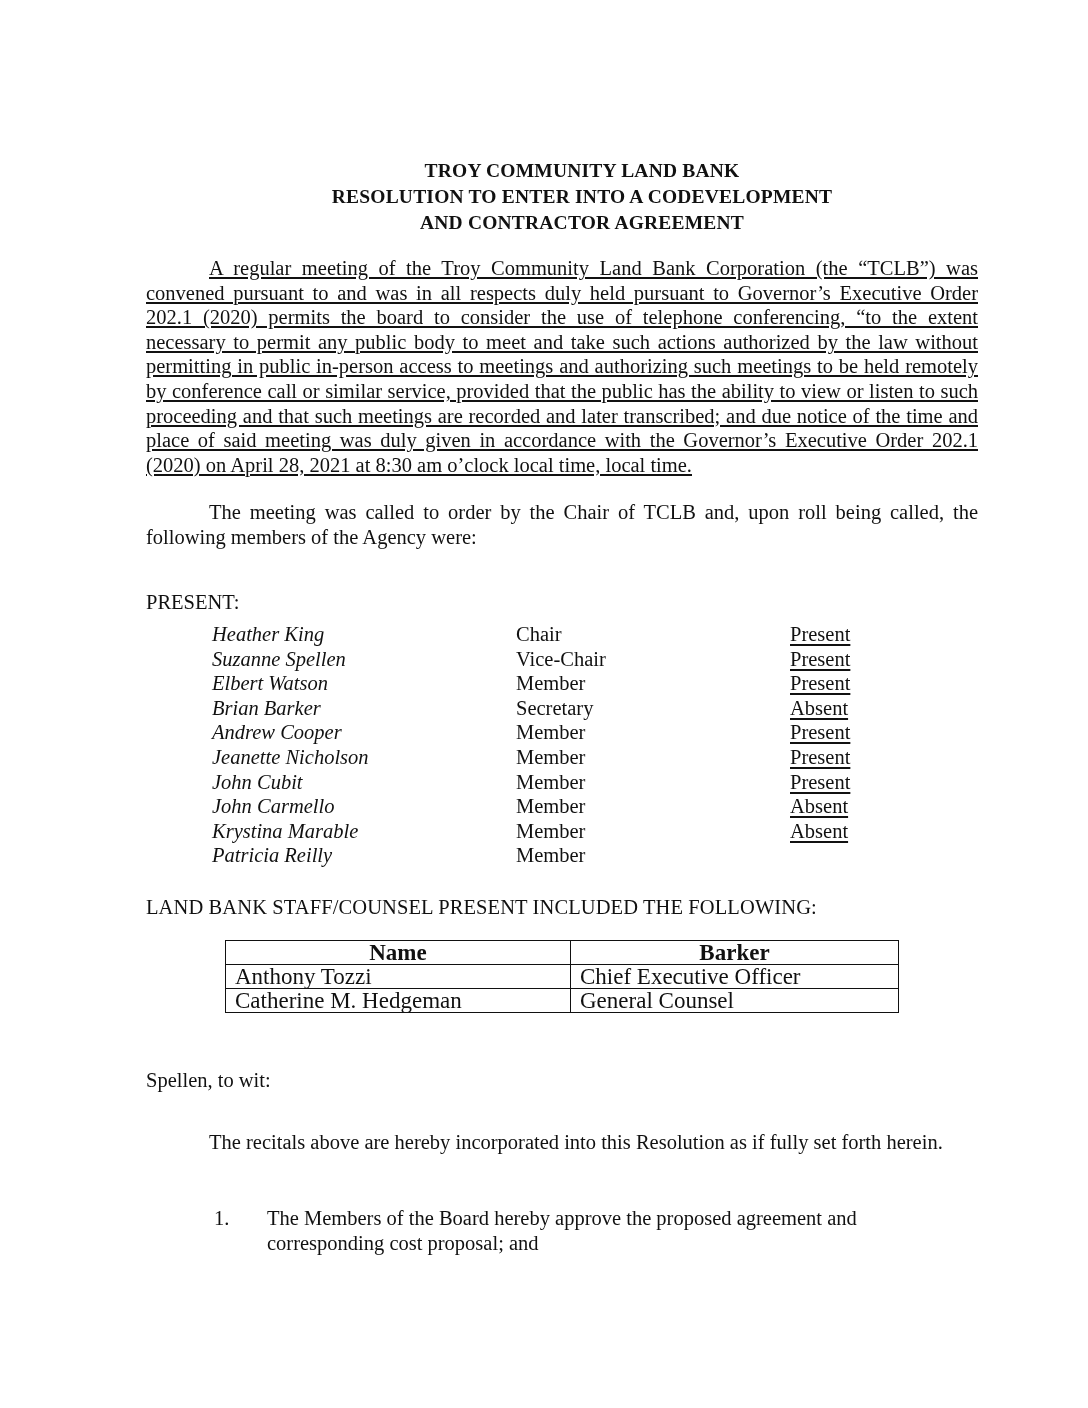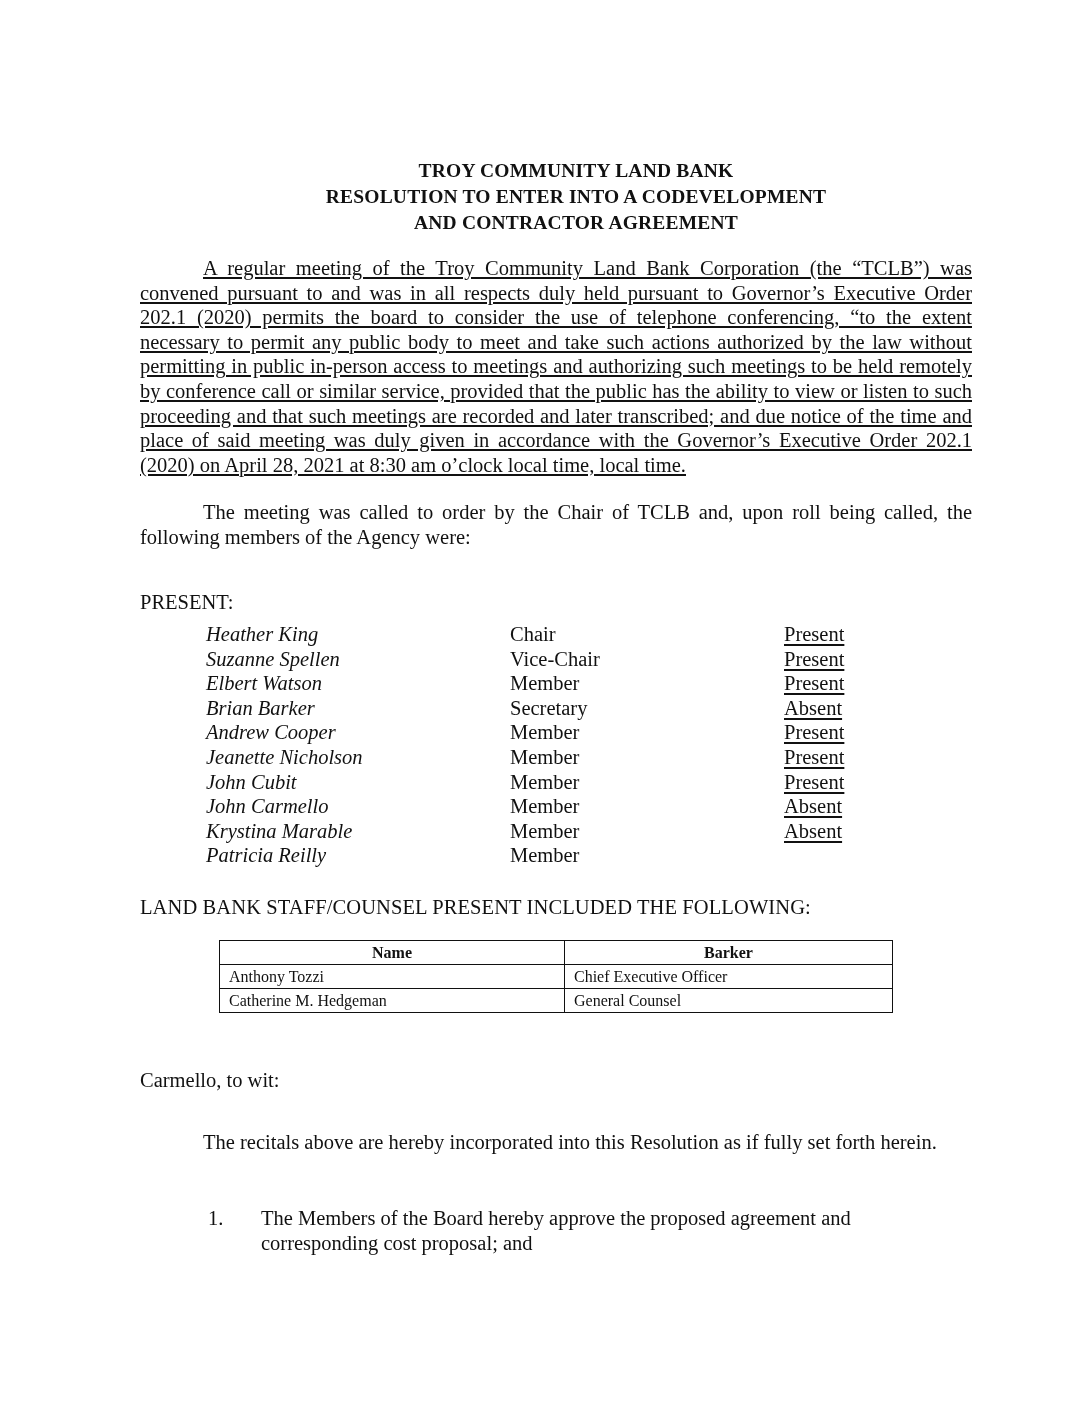--- a/index.html
+++ b/index.html
@@ -1,36 +1,36 @@
 <!DOCTYPE html>
 <html><head>
 <meta charset="utf-8">
 <style>
   html, body { margin: 0; padding: 0; background: #ffffff; }
   body {
     width: 1088px; height: 1408px; position: relative; overflow: hidden;
     font-family: "Liberation Serif", "DejaVu Serif", serif;
     color: #111111; font-size: 20.5px;
   }
-  .page { position: absolute; left: 12px; top: 0; width: 988px; height: 1408px; }
+  .page { position: absolute; left: 18px; top: 0; width: 988px; height: 1408px; }
   .title-block { position: absolute; left: 0; top: 158px; width: 1088px; text-align: center; font-weight: bold; font-size: 19.5px; line-height: 26px; letter-spacing: 0.2px; }
   .title-block div { margin-left: 40px; }
   .para { position: absolute; left: 128px; width: 832px; line-height: 24.6px; text-align: justify; }
   .indent { text-indent: 63px; }
   .p1 { top: 256px; text-decoration: underline; }
   .p2 { top: 500px; }
   .present-label { position: absolute; left: 128px; top: 574px; line-height: 24px; margin-top: 16px; }
   .roll { position: absolute; left: 194px; top: 622px; width: 660px; }
   .roll-row { position: relative; height: 24.6px; line-height: 24.6px; }
   .roll-name { position: absolute; left: 0; font-style: italic; }
   .roll-role { position: absolute; left: 304px; }
   .roll-status { position: absolute; left: 578px; text-decoration: underline; text-decoration-thickness: 1.5px; text-underline-offset: 3px; }
   .staff-label { position: absolute; left: 128px; top: 895px; line-height: 24px; letter-spacing: 0.1px; }
   .staff-table { position: absolute; left: 207px; top: 940px; width: 674px; border-collapse: collapse; }
-  .staff-table th, .staff-table td { border: 1.5px solid #111; padding: 0 9px; height: 23px; line-height: 23px; font-size: 16px; }
+  .staff-table th, .staff-table td { border: 1.5px solid #111; padding: 0 9px; height: 23px; line-height: 23px; font-size: 23px; }
   .staff-table th { text-align: center; font-weight: bold; }
   .staff-table td { text-align: left; }
   .staff-table .c1 { width: 326px; }
   .p3 { top: 1068px; word-spacing: 18px; }
   .p3 .tail { word-spacing: 0; }
   .p4 { top: 1130px; left: 128px; width: 800px; text-align: left; }
   .list-item { position: absolute; left: 196px; top: 1206px; width: 700px; line-height: 24.6px; }
   .list-num { position: absolute; left: 0; top: 0; }
   .list-text { position: absolute; left: 53px; top: 0; width: 640px; }
 </style>
@@ -119,21 +119,21 @@
         <td>Chief Executive Officer</td>
       </tr>
       <tr>
         <td class="c1">Catherine M. Hedgeman</td>
         <td>General Counsel</td>
       </tr>
     </tbody>
   </table>
 
   <div class="para p3">
-    <div class="tail">Carmello, to wit:</div>
+    <div class="tail">Spellen, to wit:</div>
   </div>
 
   <div class="para indent p4">The recitals above are hereby incorporated into this Resolution as if fully set forth herein.</div>
 
   <div class="list-item">
     <span class="list-num">1.</span>
     <span class="list-text">The Members of the Board hereby approve the proposed agreement and corresponding cost proposal; and</span>
   </div>
 
 </div>

